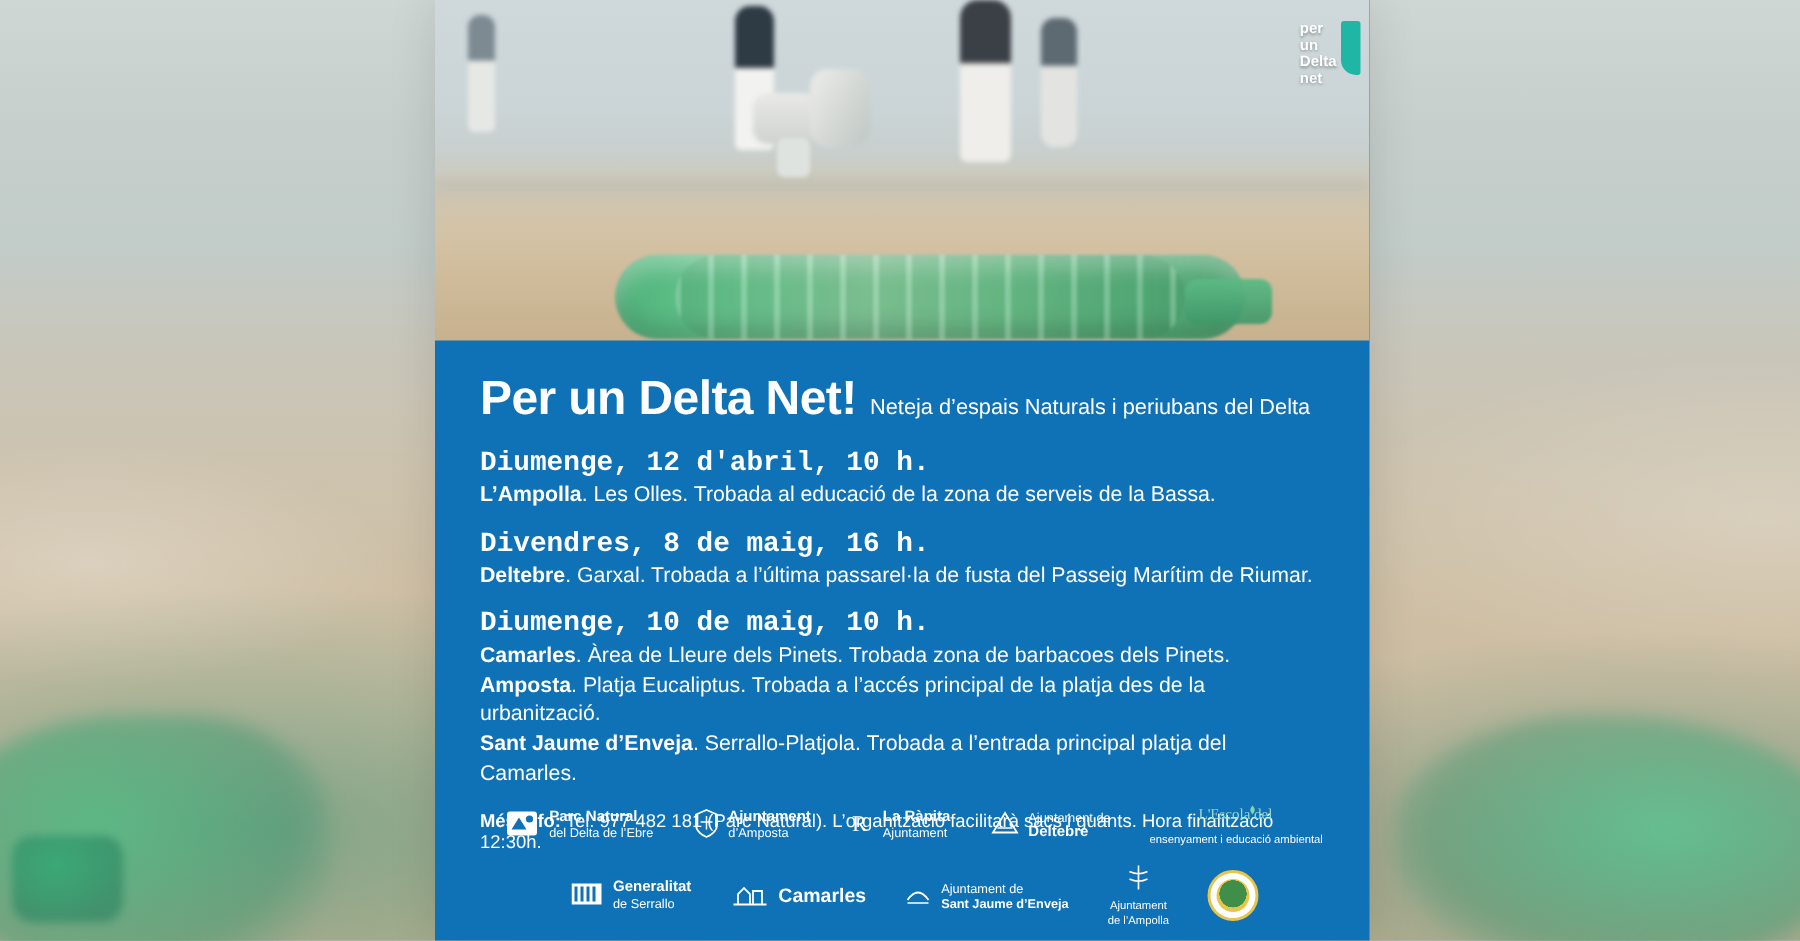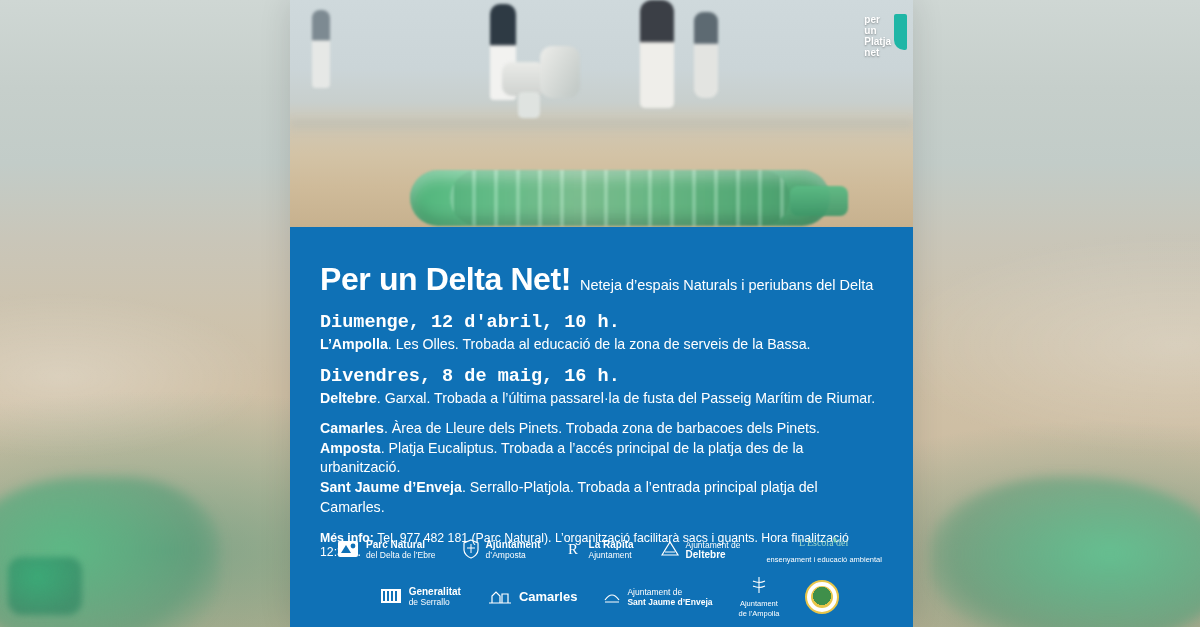--- a/index.html
+++ b/index.html
@@ -146,21 +146,21 @@
     text-shadow: 0 1px 2px rgba(0,0,0,0.35);
   }
   .logo-badge .mark {
     position: absolute; right: -16px; top: 0px;
     width: 13px; height: 36px; background: #1fb6a6;
     border-radius: 2px 2px 2px 10px;
   }
 
   
   .body {
-    padding: 34px 30px 0 30px;
+    padding: 20px 30px 0 30px;
     color: #ffffff;
   }
   .title-row { display: flex; align-items: baseline; gap: 9px; margin: 0 0 14px 0; }
   .title {
     font-size: 32px; font-weight: bold; letter-spacing: -0.4px;
     white-space: nowrap;
   }
   .subtitle { font-size: 14.5px; white-space: nowrap; }
 
   .event { margin-bottom: 11px; }
@@ -224,21 +224,21 @@
     <div class="bag"></div>
     <div class="person p3"></div>
     <div class="person p4"></div>
     <div class="person p5"></div>
     <div class="photo-bottle"></div>
     <div class="photo-neck"></div>
 
     <div class="logo-badge">
       <div>per</div>
       <div>un</div>
-      <div>Platja</div>
+      <div>Delta</div>
       <div>net</div>
       <div class="mark"></div>
     </div>
   </div>
 
   <div class="body">
 
     <div class="title-row">
       <div class="title">Per un Delta Net!</div>
       <div class="subtitle">Neteja d’espais Naturals i periubans del Delta</div>
@@ -252,20 +252,21 @@
     </div>
 
     <div class="event">
       <div class="event-date">Divendres, 8 de maig, 16 h.</div>
       <div class="line">
         <span class="town">Deltebre</span><span>. Garxal. Trobada a l’última passarel·la de fusta del Passeig Marítim de Riumar.</span>
       </div>
     </div>
 
     <div class="event">
+      <div class="event-date">Diumenge, 10 de maig, 10 h.</div>
       <div class="line">
         <span class="town">Camarles</span><span>. Àrea de Lleure dels Pinets. Trobada zona de barbacoes dels Pinets.</span>
       </div>
       <div class="line">
         <span class="town">Amposta</span><span>. Platja Eucaliptus. Trobada a l’accés principal de la platja des de la urbanització.</span>
       </div>
       <div class="line">
         <span class="town">Sant Jaume d’Enveja</span><span>. Serrallo-Platjola. Trobada a l’entrada principal platja del Camarles.</span>
       </div>
     </div>

